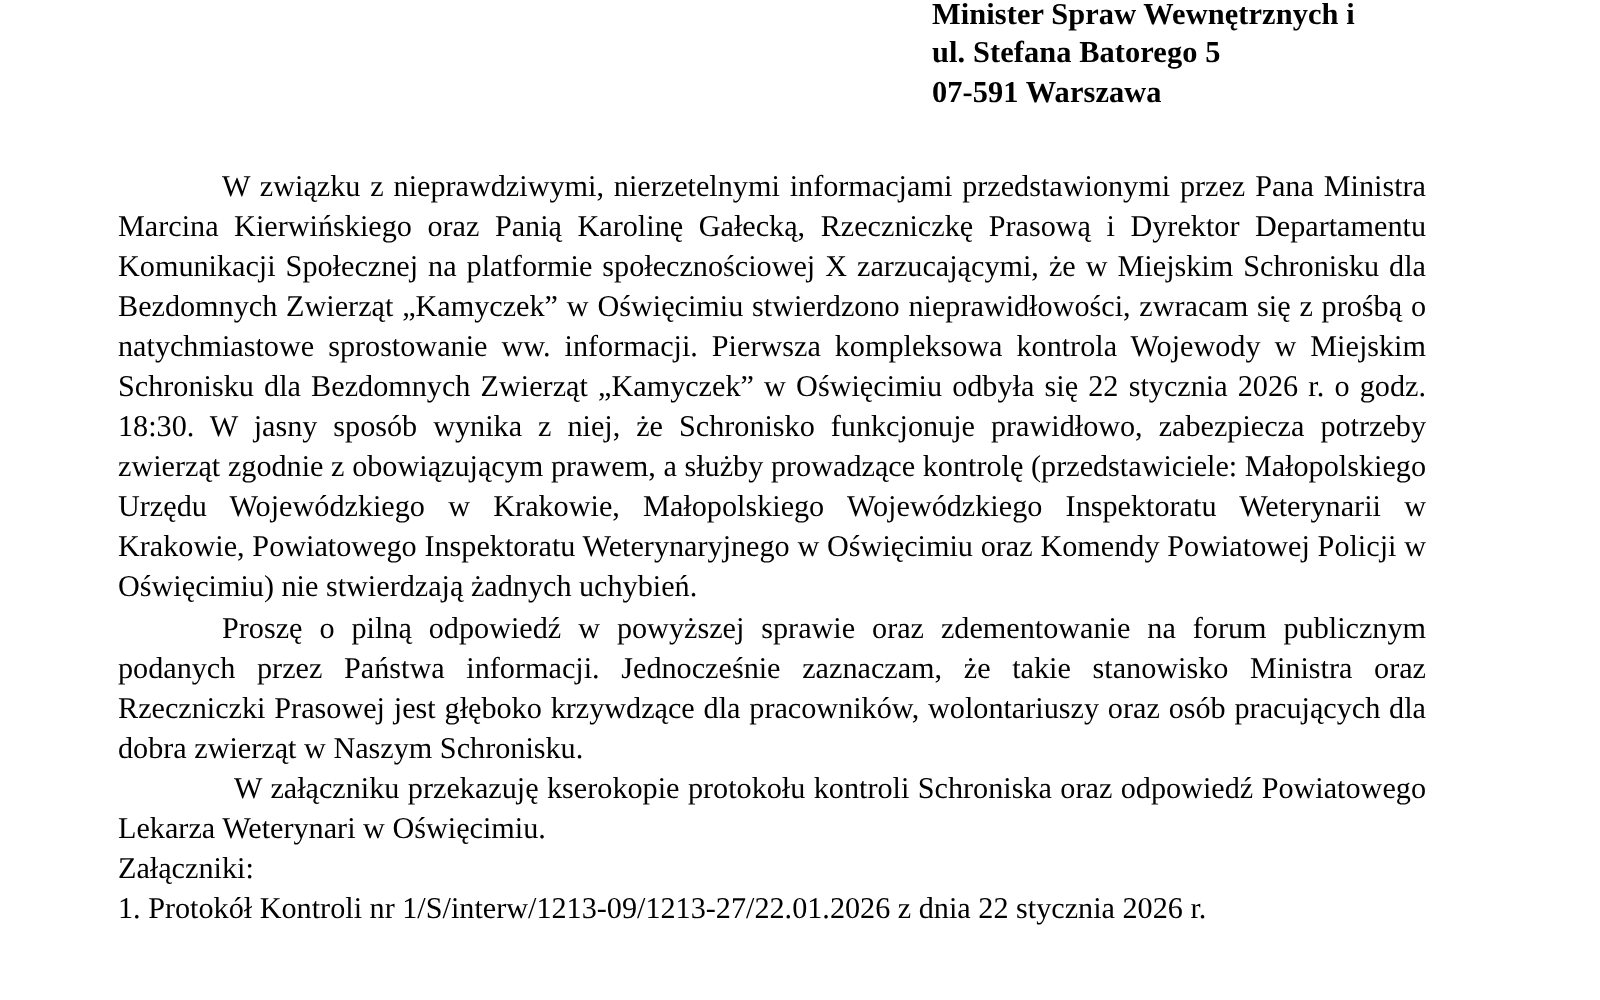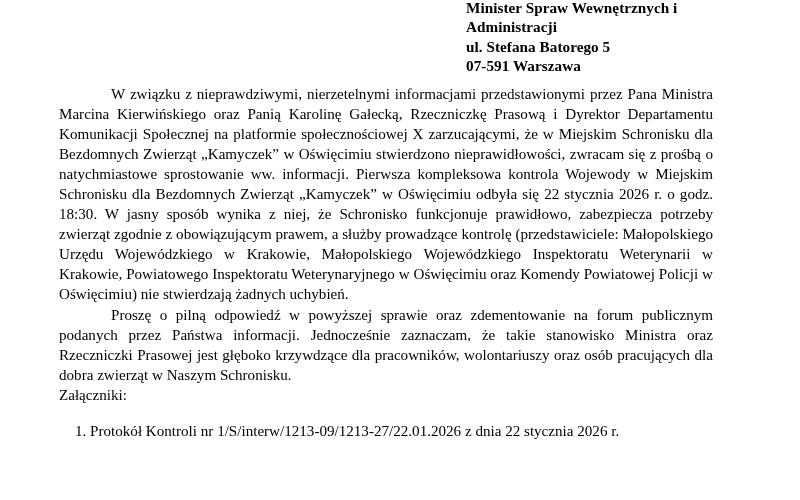--- a/index.html
+++ b/index.html
@@ -67,44 +67,44 @@
     text-indent: 0;
   }
 
   ol.attach-list {
     margin: 0;
     padding: 0;
     list-style: none;
     text-align: left;
   }
   ol.attach-list li {
-    margin: 16px;
+    margin: 0;
     padding: 0;
     text-align: left;
     white-space: nowrap;
   }
 </style>
 </head>
 <body>
 
 <div class="page">
 
   <div class="addressee">
     <div>Minister Spraw Wewnętrznych i</div>
-    <div>Administracji</div>
     <div>ul. Stefana Batorego 5</div>
     <div>07-591 Warszawa</div>
   </div>
 
   <div class="body-text">
 
     <p class="para">W związku z nieprawdziwymi, nierzetelnymi informacjami przedstawionymi przez Pana Ministra Marcina Kierwińskiego oraz Panią Karolinę Gałecką, Rzeczniczkę Prasową i Dyrektor Departamentu Komunikacji Społecznej na platformie społecznościowej X zarzucającymi, że w Miejskim Schronisku dla Bezdomnych Zwierząt „Kamyczek” w Oświęcimiu stwierdzono nieprawidłowości, zwracam się z prośbą o natychmiastowe sprostowanie ww. informacji. Pierwsza kompleksowa kontrola Wojewody w Miejskim Schronisku dla Bezdomnych Zwierząt „Kamyczek” w Oświęcimiu odbyła się 22 stycznia 2026 r. o godz. 18:30. W jasny sposób wynika z niej, że Schronisko funkcjonuje prawidłowo, zabezpiecza potrzeby zwierząt zgodnie z obowiązującym prawem, a służby prowadzące kontrolę (przedstawiciele: Małopolskiego Urzędu Wojewódzkiego w Krakowie, Małopolskiego Wojewódzkiego Inspektoratu Weterynarii w Krakowie, Powiatowego Inspektoratu Weterynaryjnego w Oświęcimiu oraz Komendy Powiatowej Policji w Oświęcimiu) nie stwierdzają żadnych uchybień.</p>
 
     <p class="para">Proszę o pilną odpowiedź w powyższej sprawie oraz zdementowanie na forum publicznym podanych przez Państwa informacji. Jednocześnie zaznaczam, że takie stanowisko Ministra oraz Rzeczniczki Prasowej jest głęboko krzywdzące dla pracowników, wolontariuszy oraz osób pracujących dla dobra zwierząt w Naszym Schronisku.</p>
 
+    <p class="para indent-wide">W załączniku przekazuję kserokopie protokołu kontroli Schroniska oraz odpowiedź Powiatowego Lekarza Weterynari w Oświęcimiu.</p>
 
     <p class="attach-heading">Załączniki:</p>
 
     <ol class="attach-list">
       <li>1. Protokół Kontroli nr 1/S/interw/1213-09/1213-27/22.01.2026 z dnia 22 stycznia 2026 r.</li>
     </ol>
 
   </div>
 
 </div>

